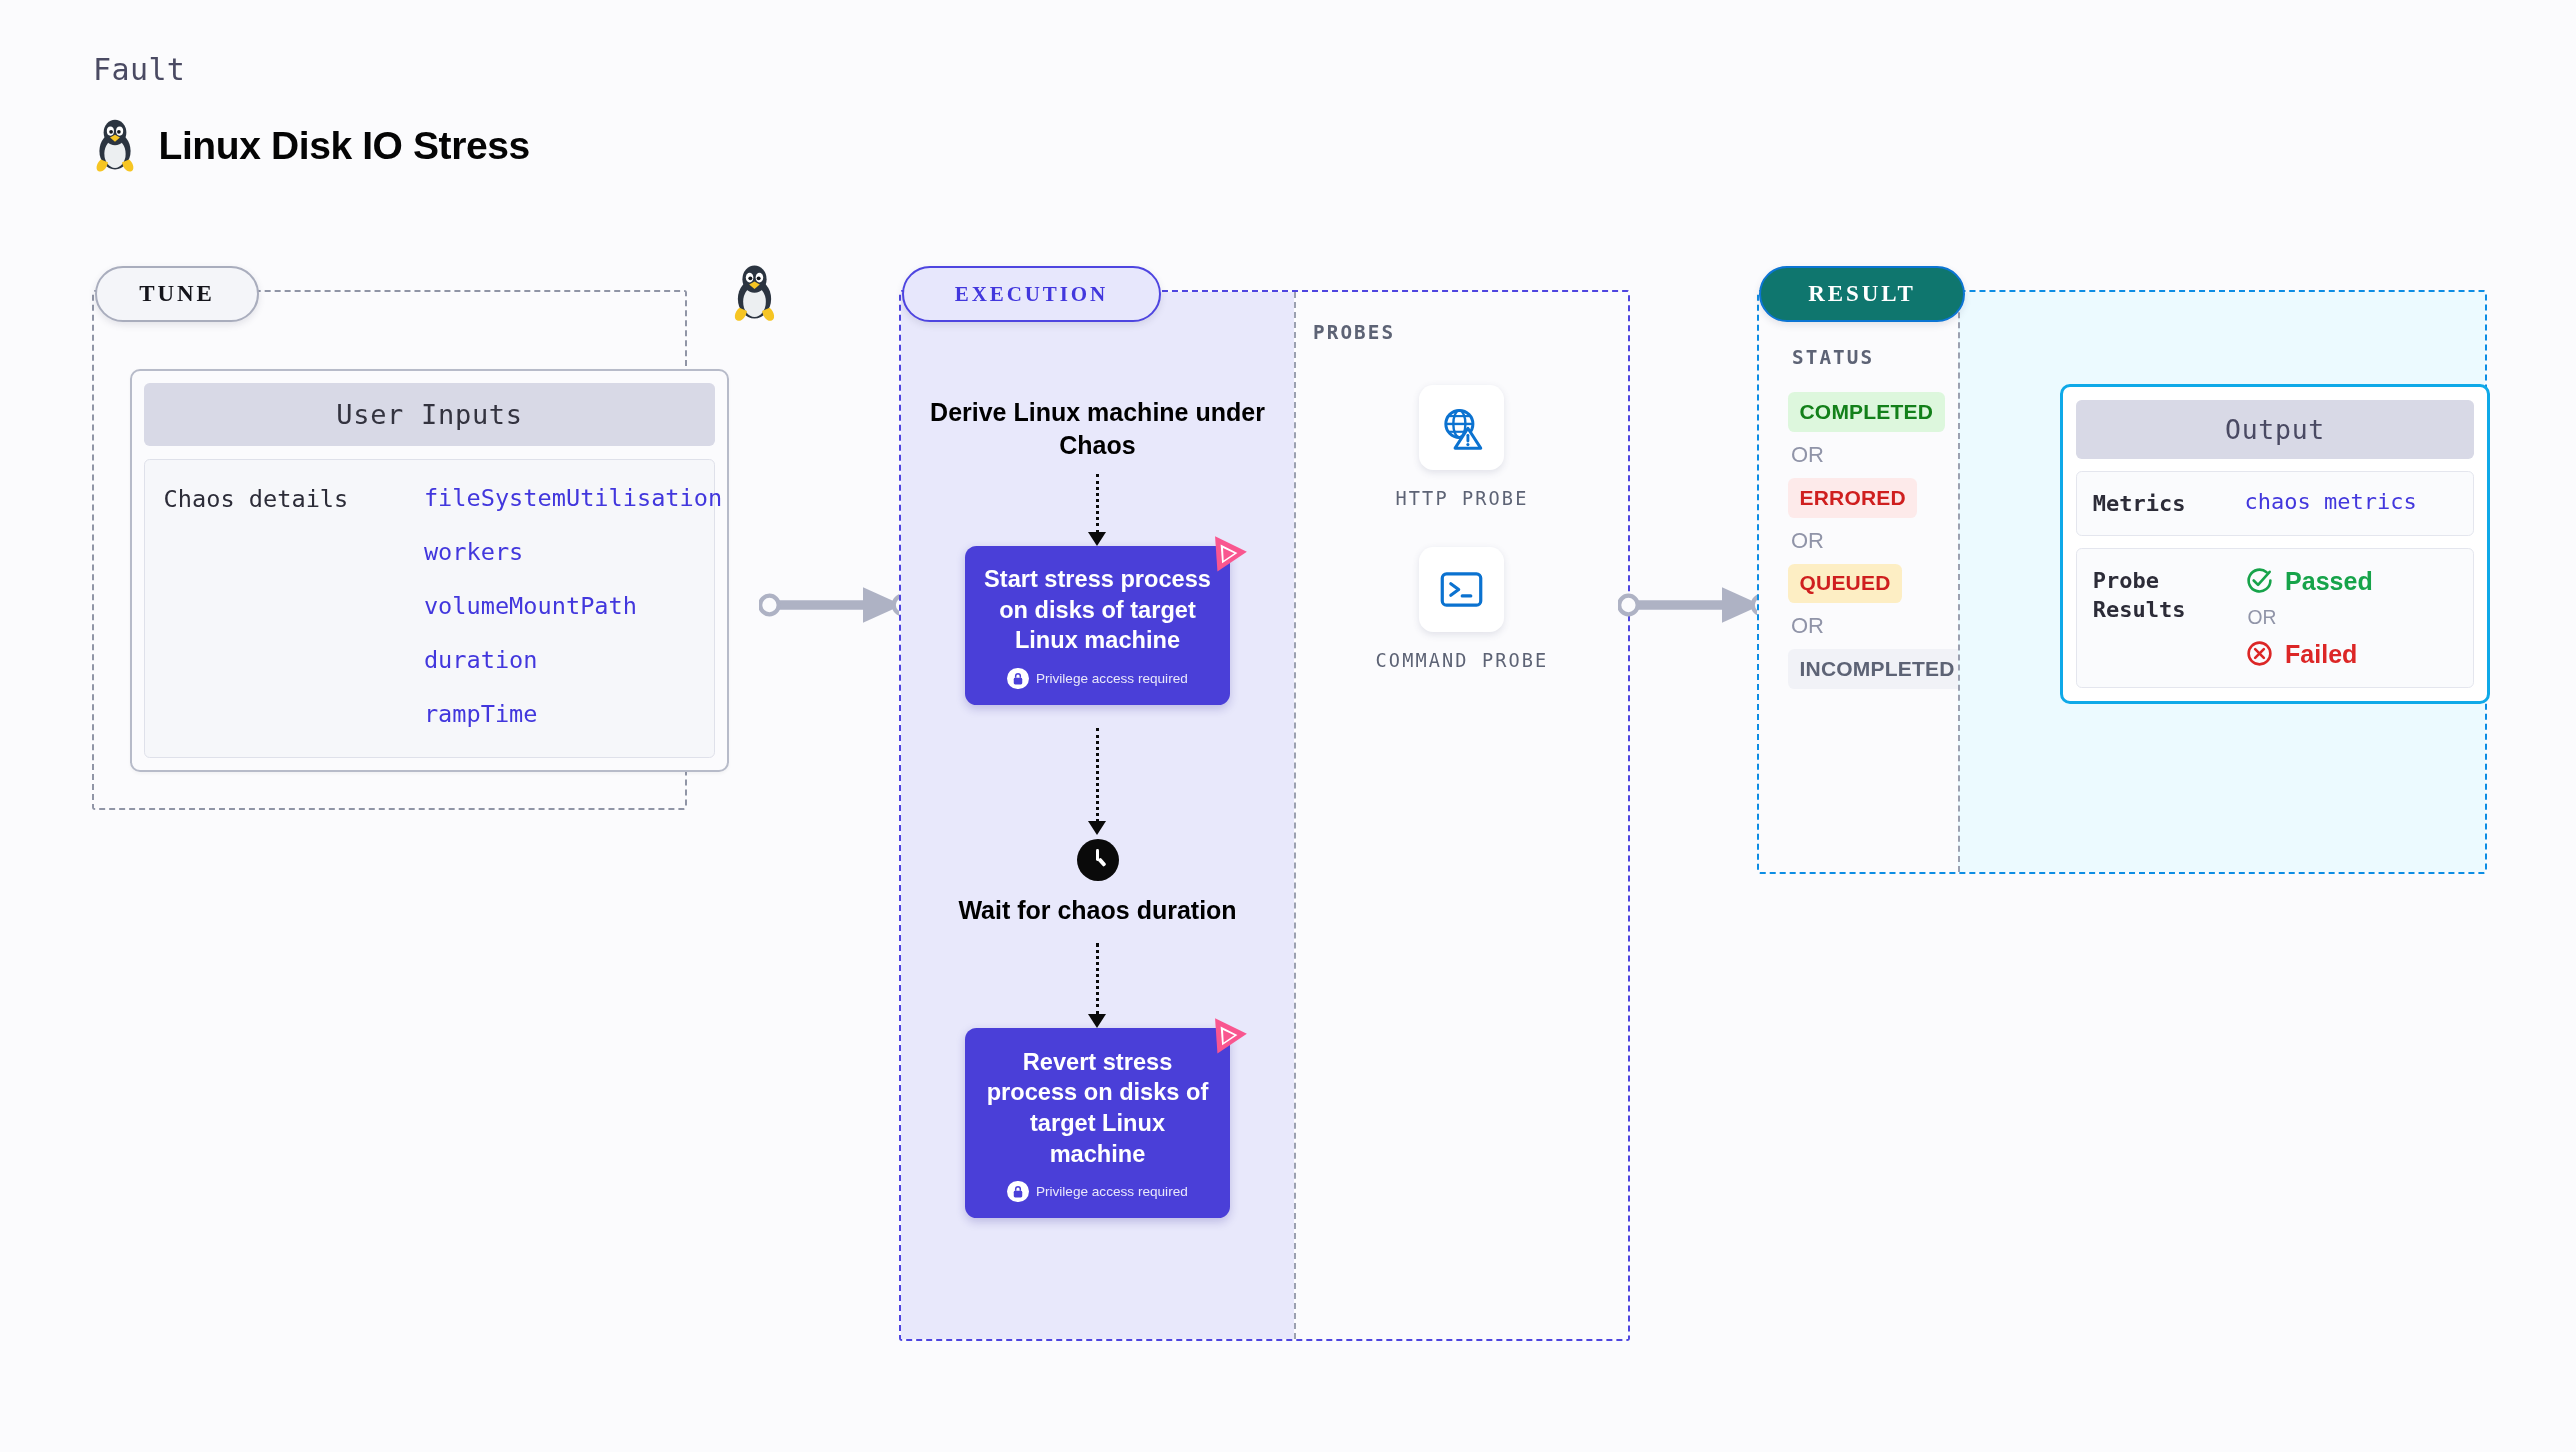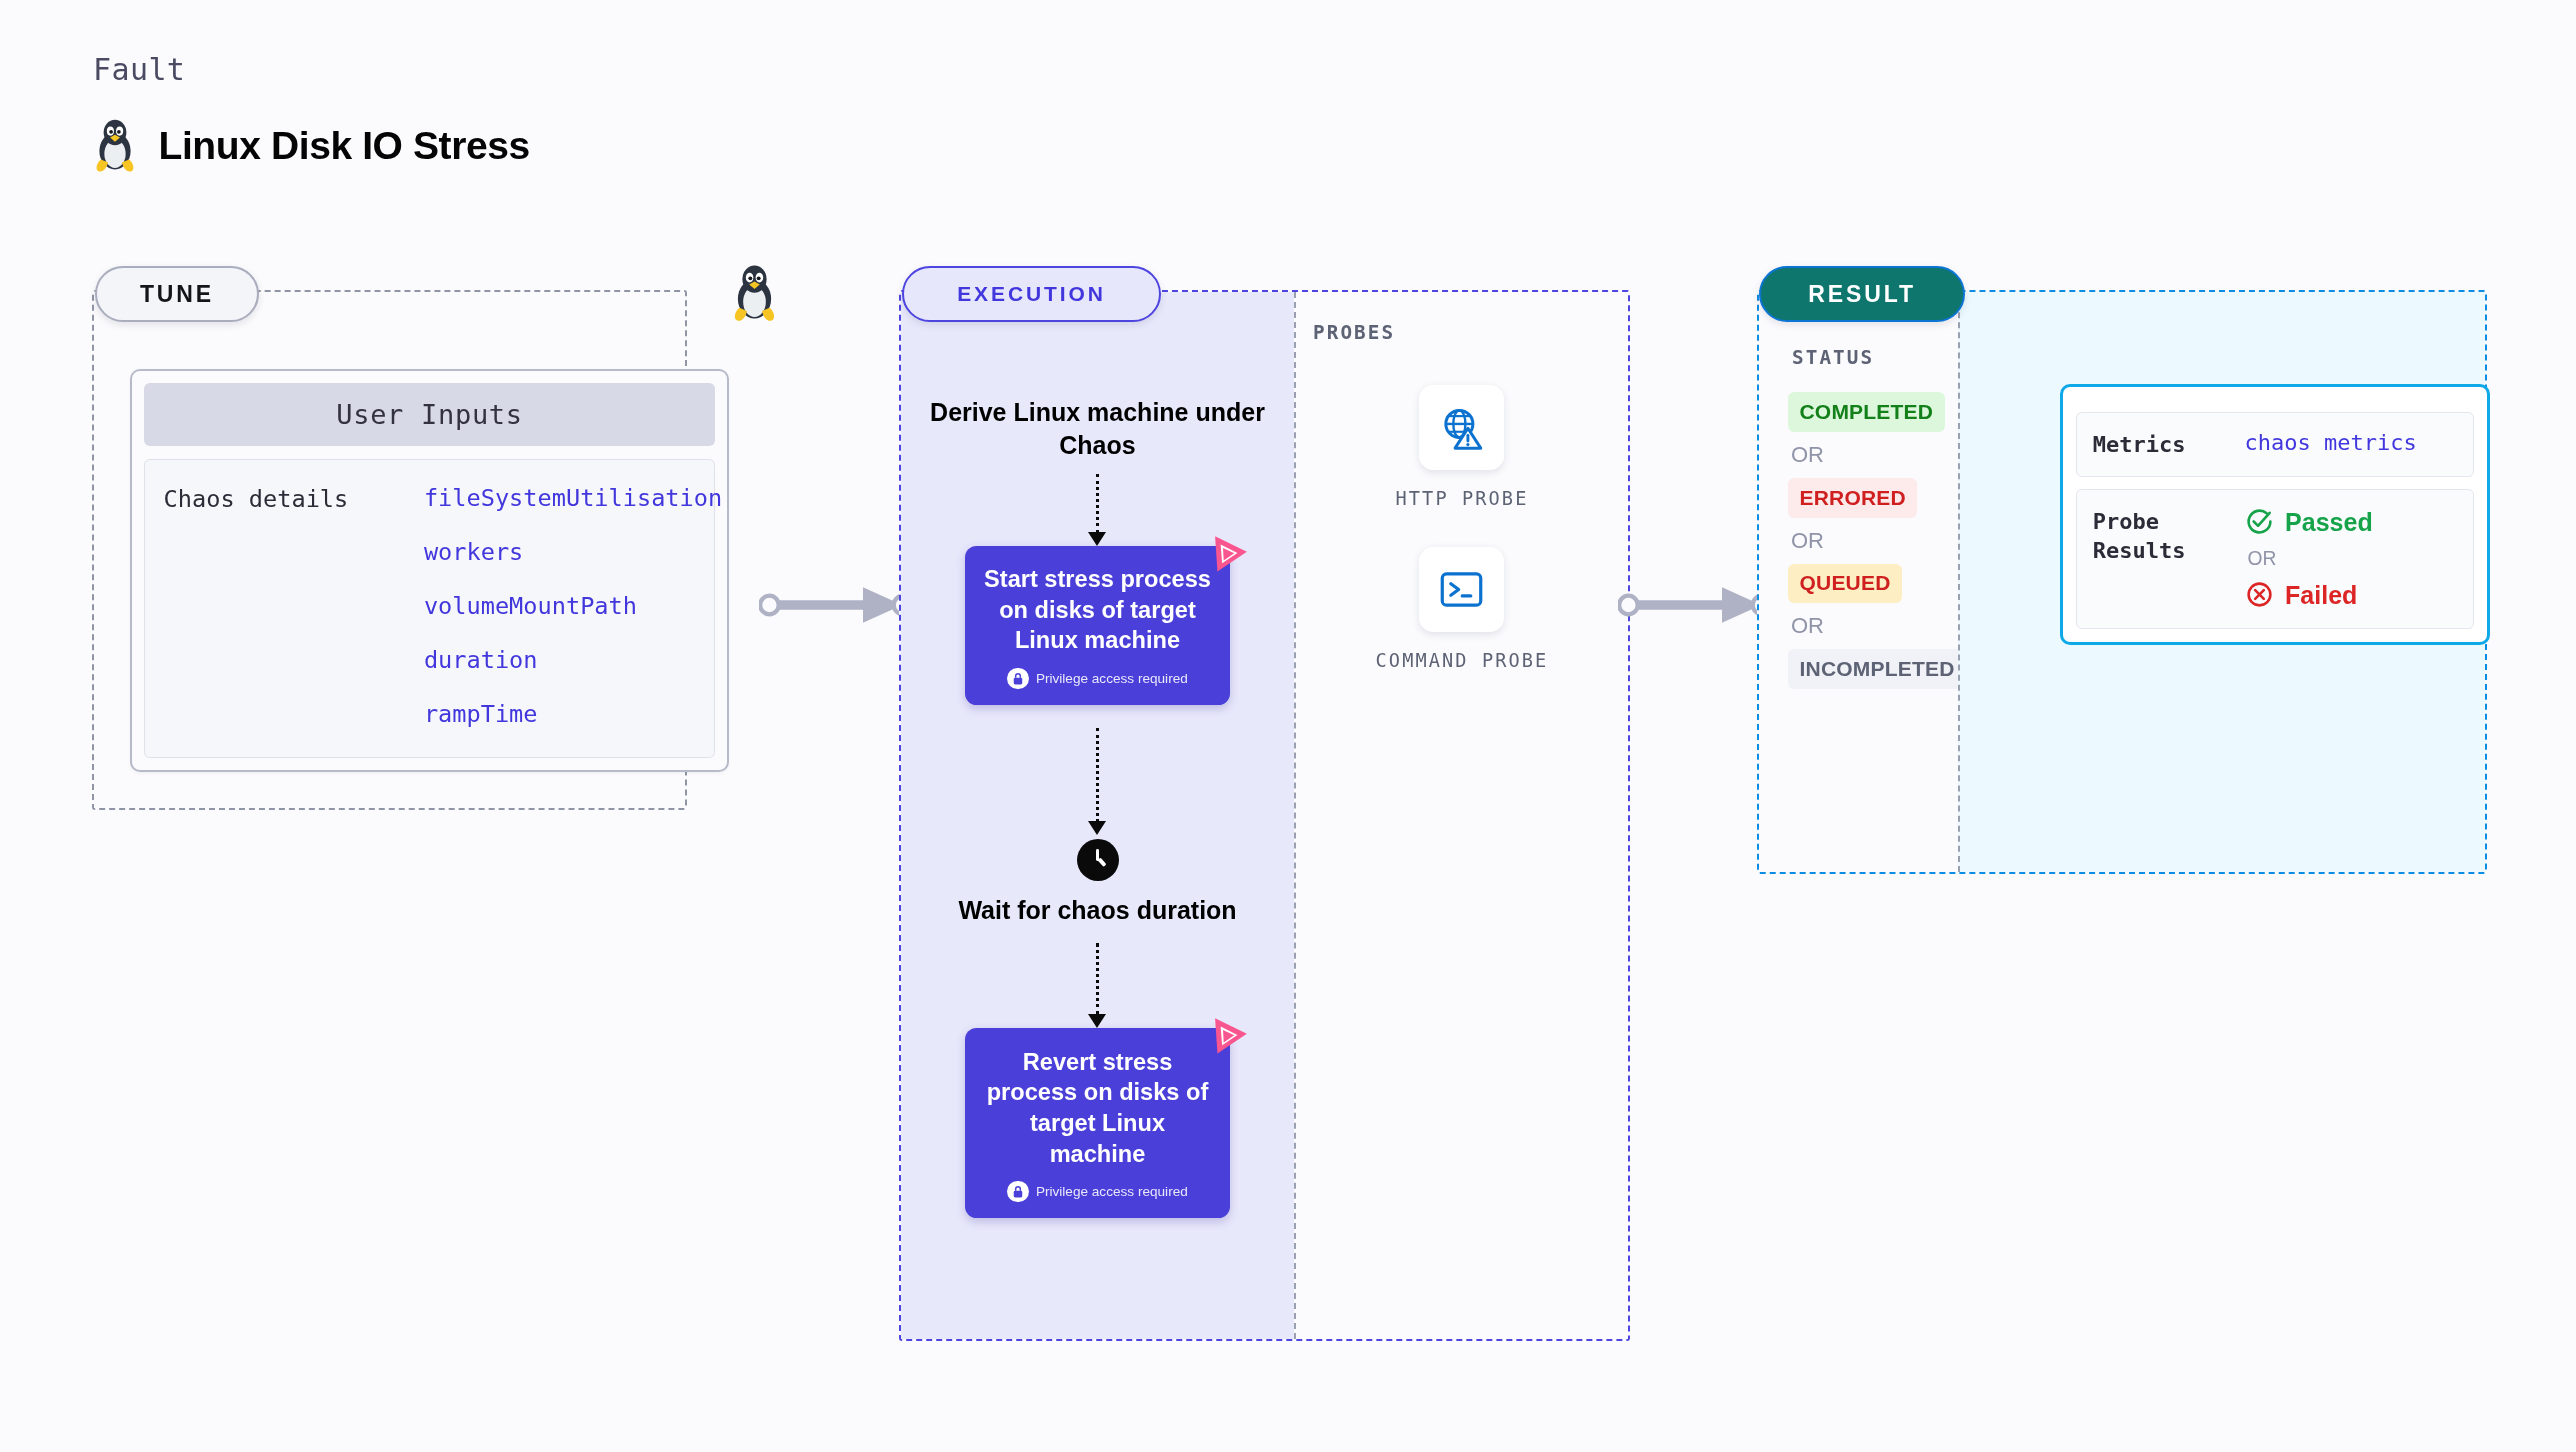--- a/index.html
+++ b/index.html
@@ -37,21 +37,21 @@
     position: absolute; left: 92px; top: 290px;
     width: 591px; height: 516px;
     border: 2.1px dashed #9095a6;
     border-radius: 2.9px;
     background: #fbfbfd;
   }
   .badge {
     position: absolute;
     display: flex; align-items: center; justify-content: center;
     border-radius: 716px;
-    font-family: Liberation Sans, sans-serif;
+    font-family: Liberation Serif, serif;
     font-weight: 700;
     letter-spacing: 2.9px;
     box-shadow: 0 2.9px 7.2px rgba(60,60,90,0.13);
     z-index: 6;
   }
   .badge-tune {
     left: 95px; top: 266px; width: 160px; height: 52px;
     background: #f4f5f9; border: 2.1px solid #a9adbd; color: #14141b;
     font-size: 23px;
   }
@@ -474,20 +474,21 @@
         <div class="st-badge" style="background:#fdeaea;color:#cf1f1f;">ERRORED</div>
         <div class="st-or">OR</div>
         <div class="st-badge" style="background:#fdeec4;color:#cf1f1f;">QUEUED</div>
         <div class="st-or">OR</div>
         <div class="st-badge" style="background:#f1f2f7;color:#5d6375;">INCOMPLETED</div>
       </div>
     </div>
 
     <div class="output-col">
       <div class="out-card">
+        <div class="out-head">Output</div>
 
         <div class="out-row">
           <div class="out-key">Metrics</div>
           <div class="out-val-metrics">chaos metrics</div>
         </div>
 
         <div class="out-row">
           <div class="out-key">Probe Results</div>
           <div>
             <div class="pr-item">

